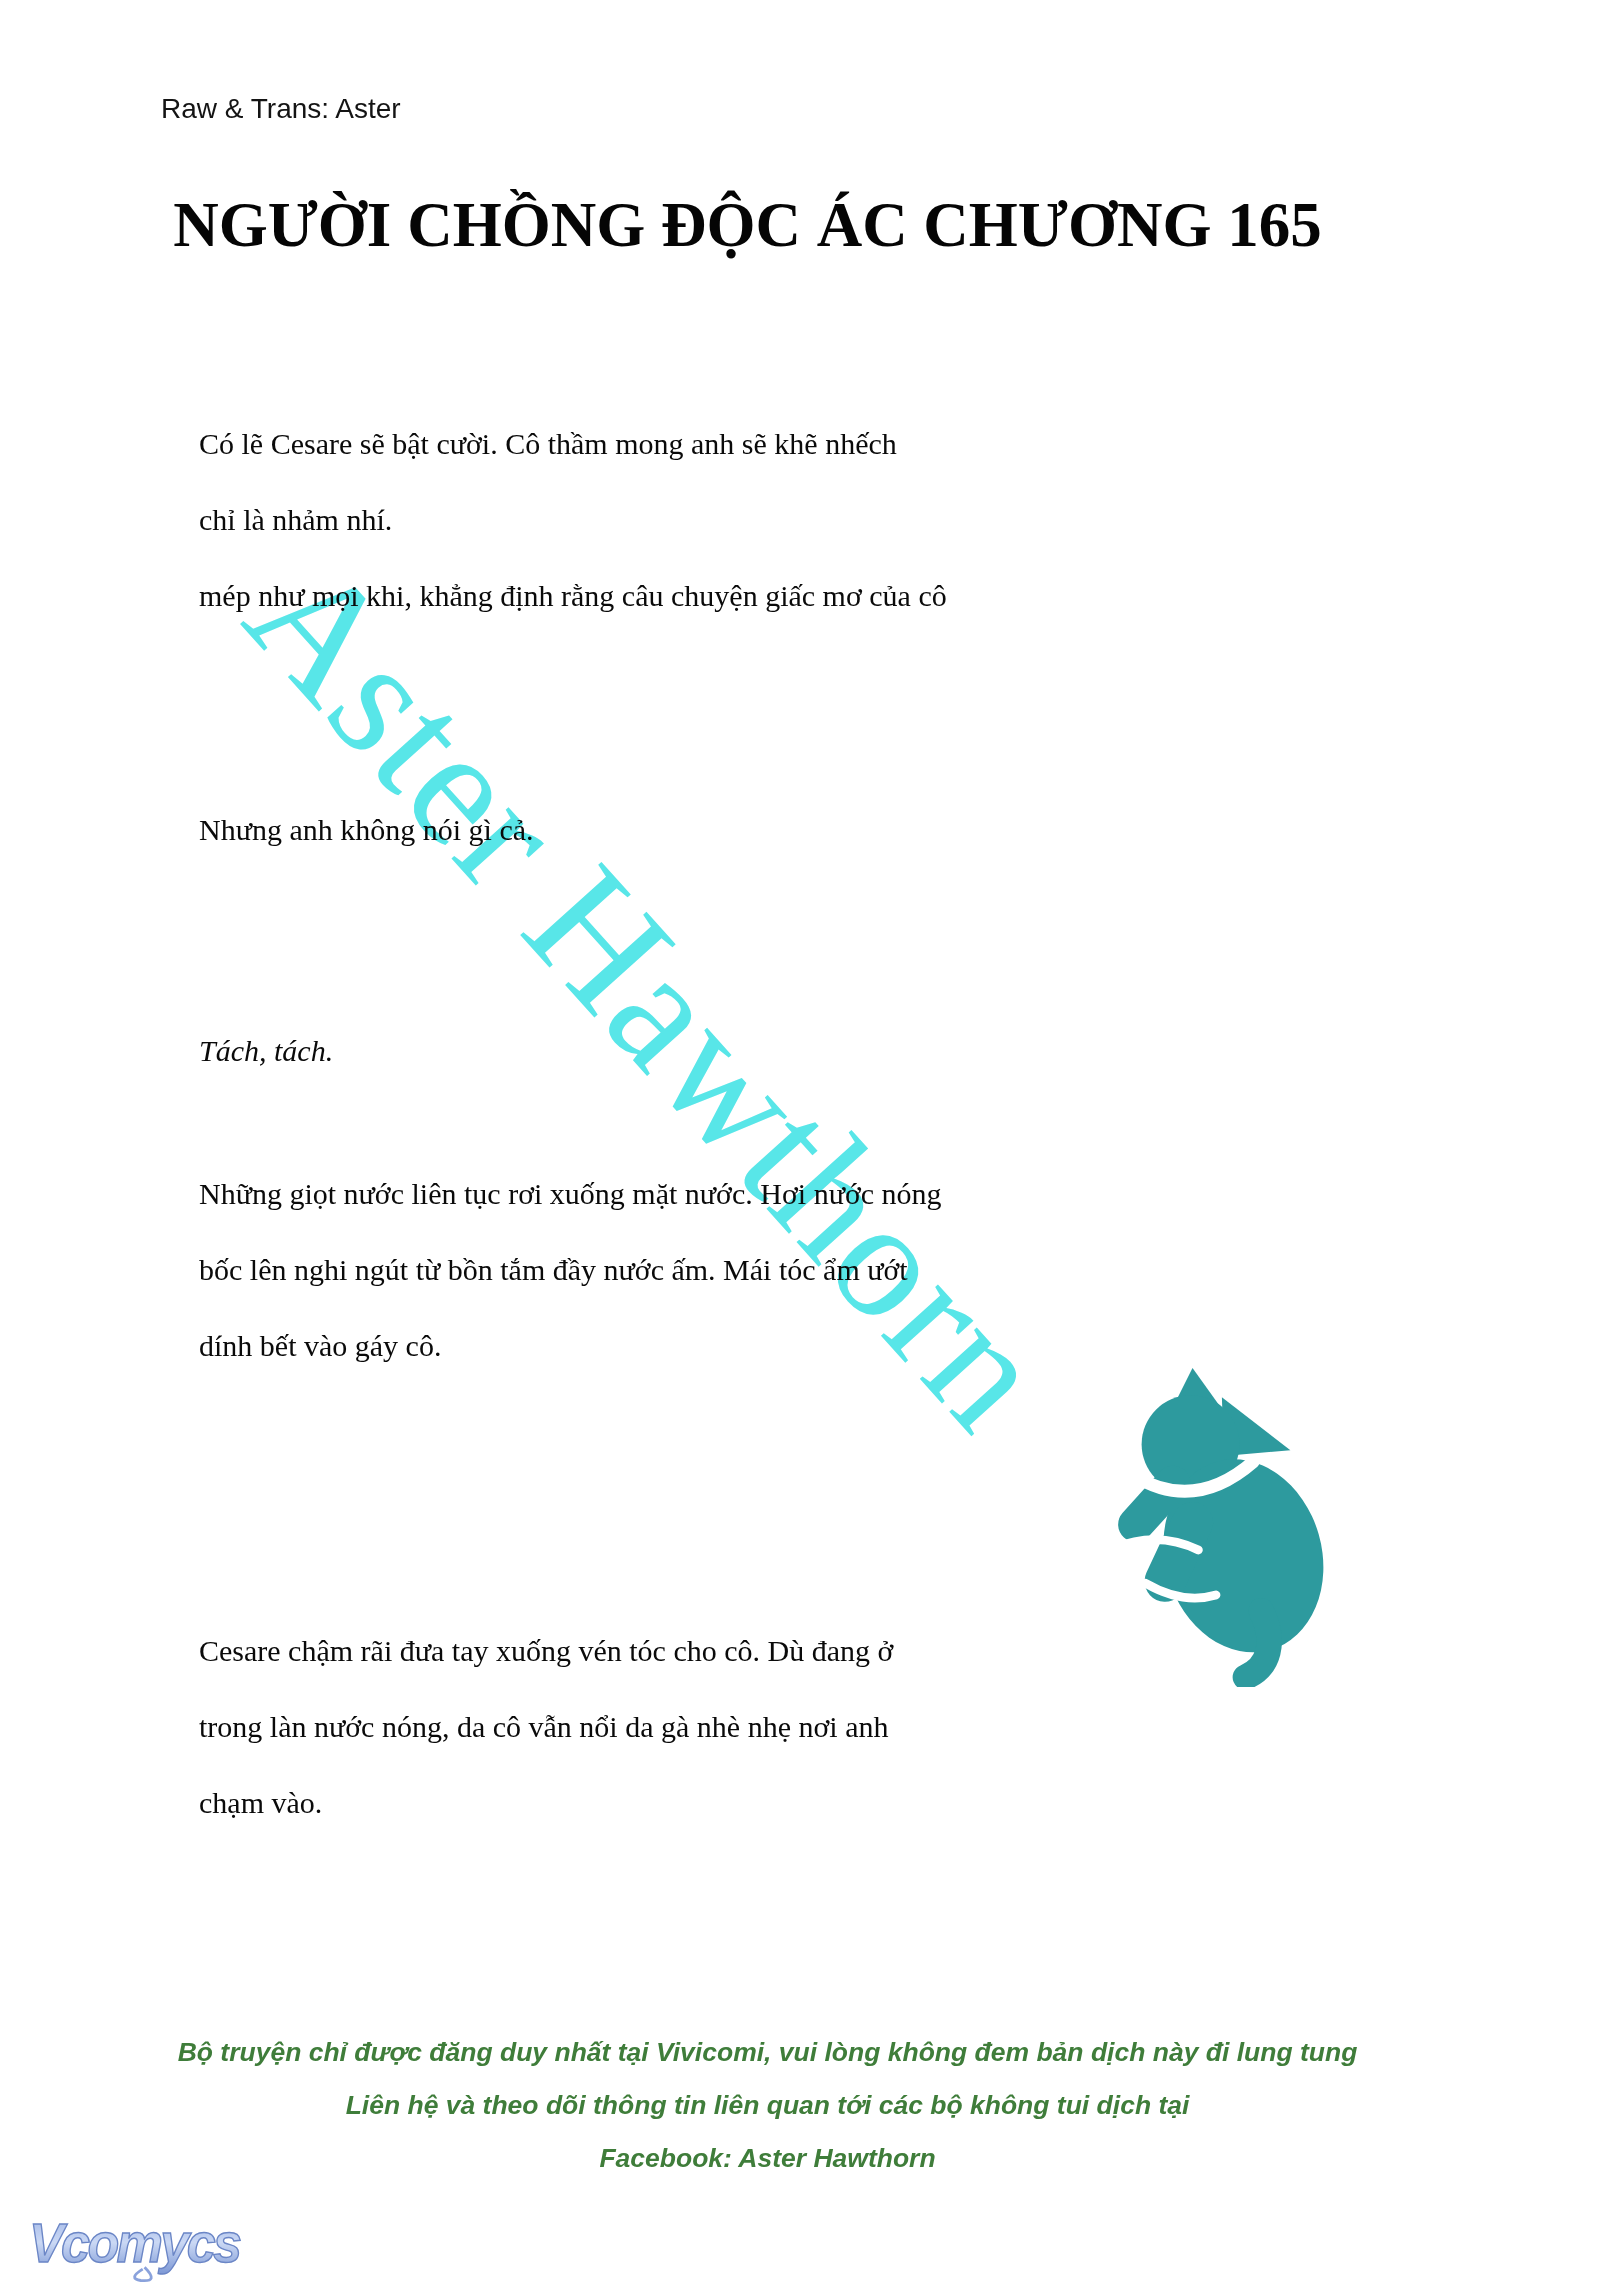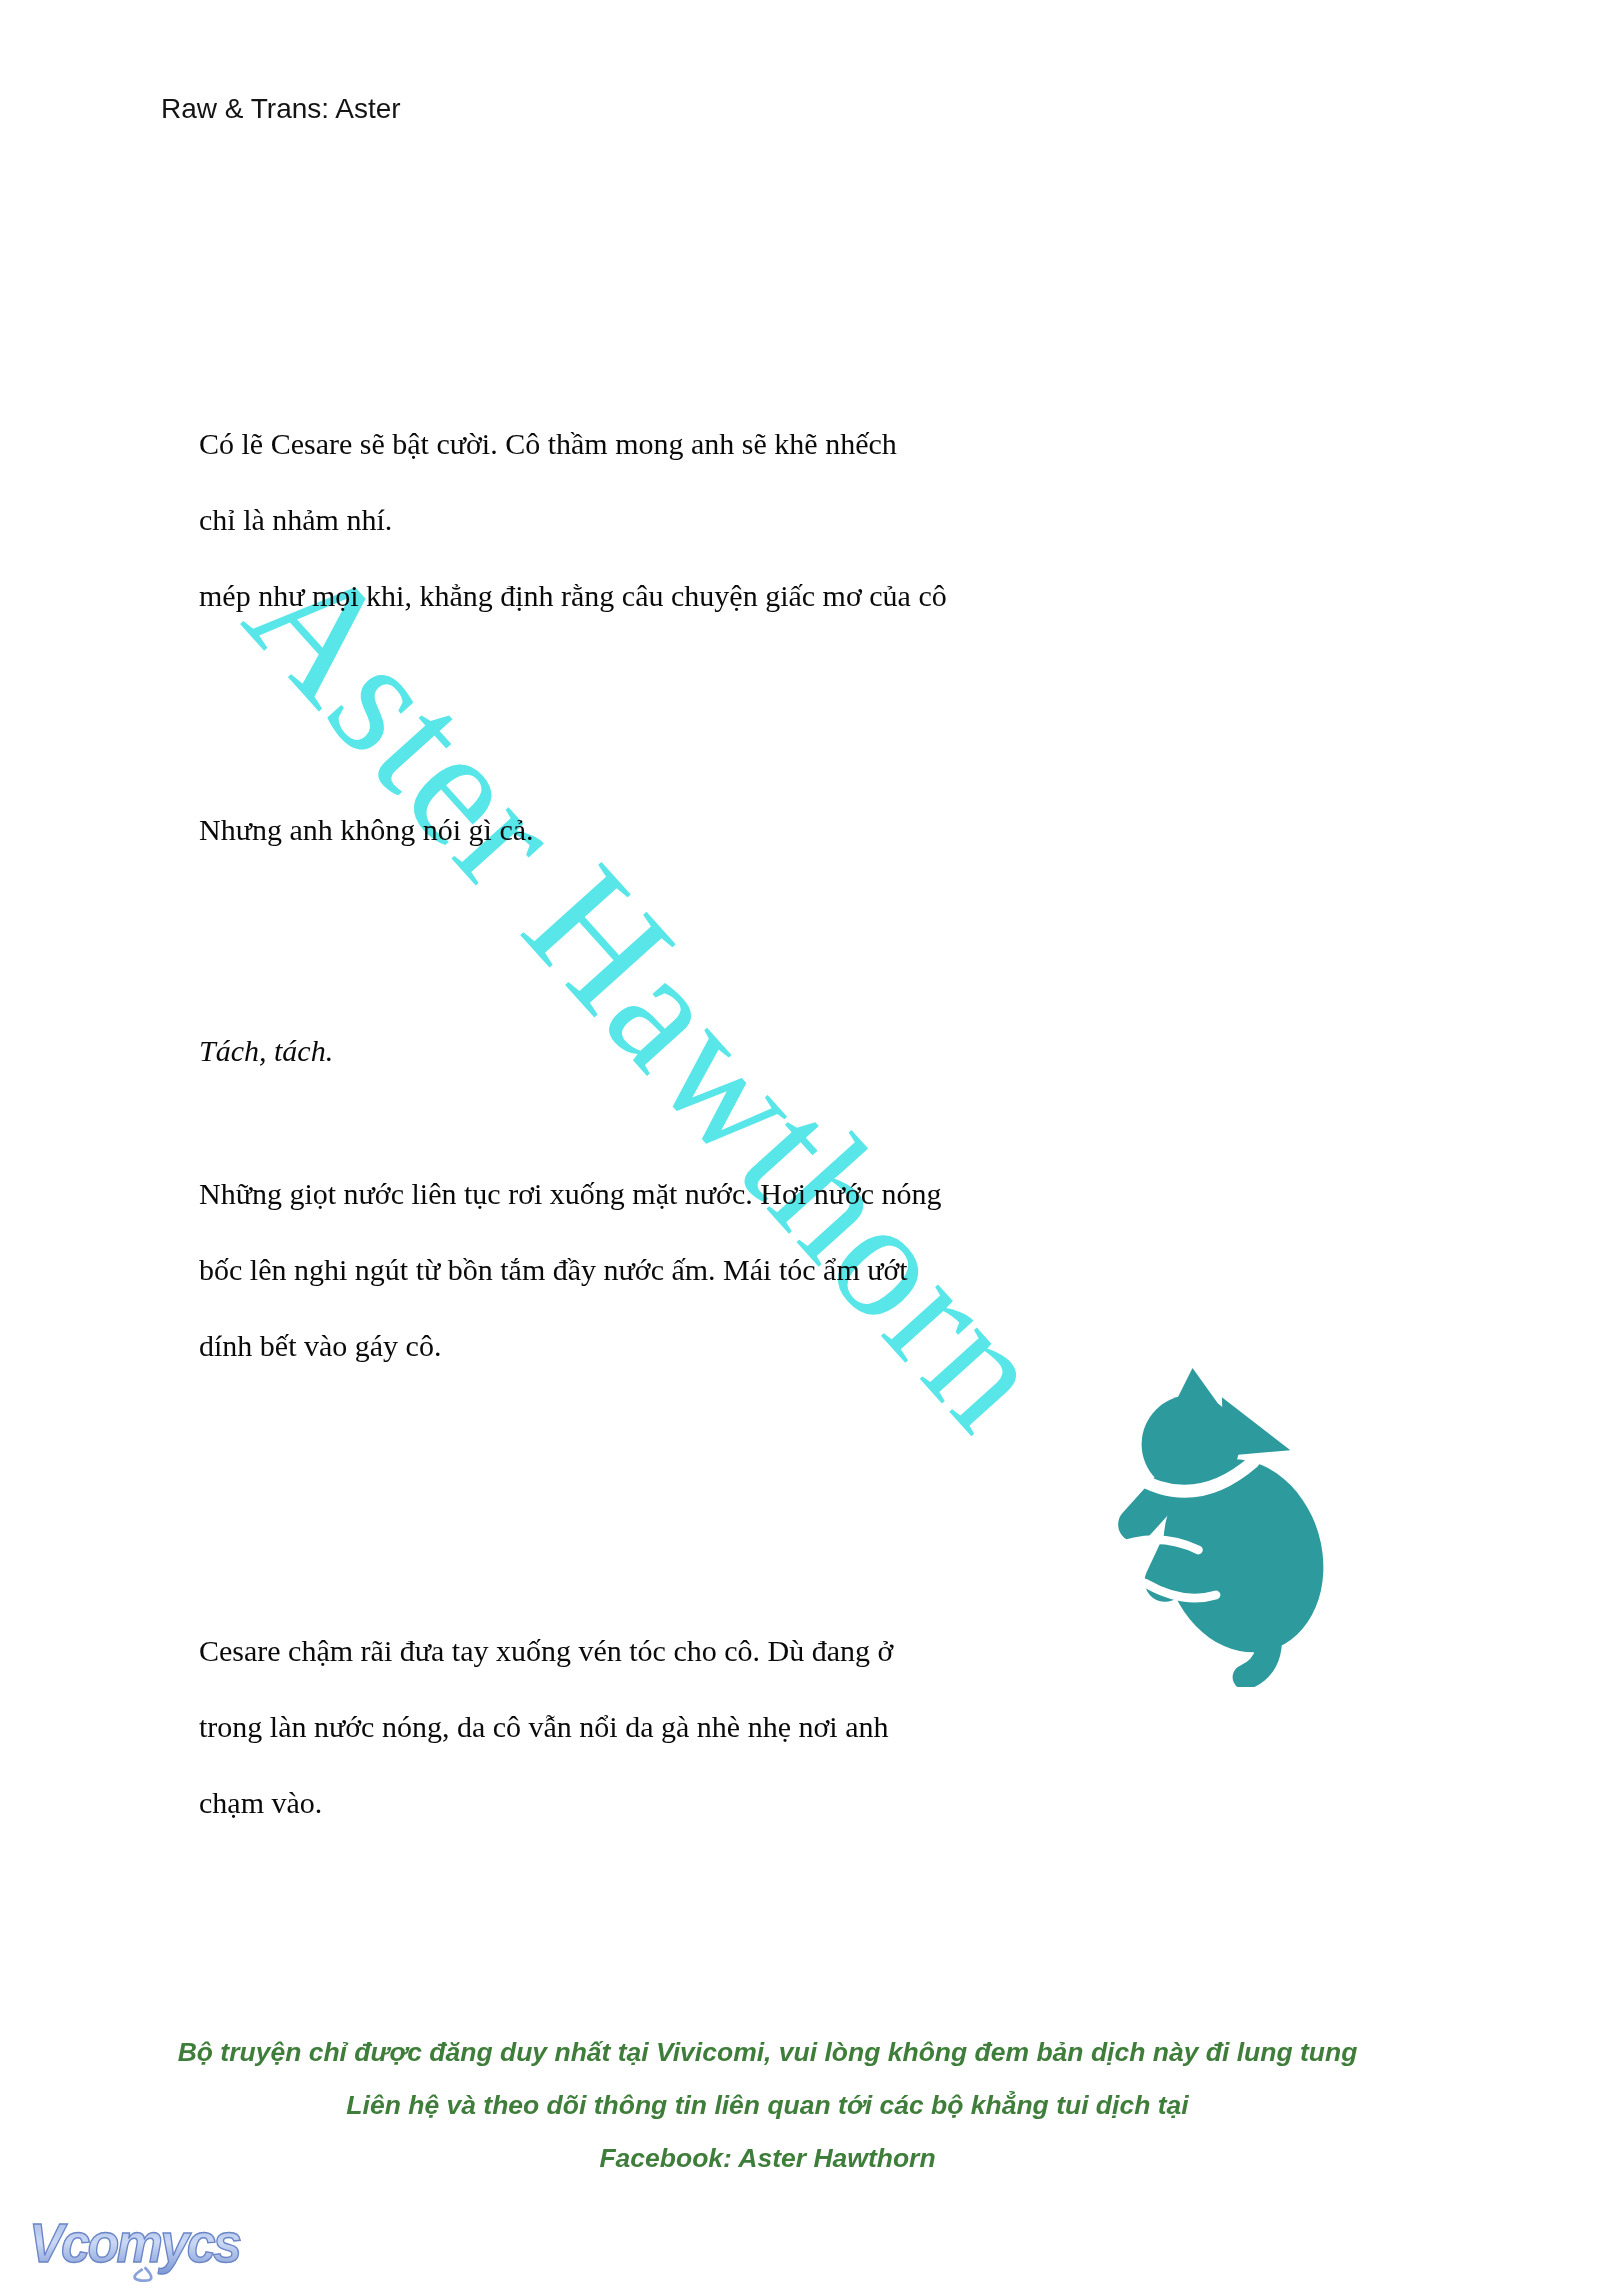--- a/index.html
+++ b/index.html
@@ -23,20 +23,21 @@
                  font-size:26.5px;line-height:53px;color:#3f7d3a;white-space:nowrap;padding-left:40px;}
   .logo{position:absolute;left:21.6px;top:2199px;width:230px;height:90px;z-index:2;}
 </style>
 </head>
 <body>
 
 <div class="page">
 
   <div class="credit">Raw &amp; Trans: Aster</div>
 
+  <h1 class="title">NGƯỜI CHỒNG ĐỘC ÁC CHƯƠNG 165</h1>
 
   <div class="watermark">Aster Hawthorn</div>
 
   <div class="para p1">
     <div class="line">Có lẽ Cesare sẽ bật cười. Cô thầm mong anh sẽ khẽ nhếch</div>
     <div class="line">chỉ là nhảm nhí.</div>
     <div class="line">mép như mọi khi, khẳng định rằng câu chuyện giấc mơ của cô</div>
   </div>
 
   <div class="para p2">
@@ -69,21 +70,21 @@
       <line x1="88" y1="162" x2="60" y2="222" stroke="#2d9a9e" stroke-width="42" stroke-linecap="round"></line>
       <path d="M 158,252 C 174,284 166,310 142,320" fill="none" stroke="#2d9a9e" stroke-width="26" stroke-linecap="round"></path>
     </g>
     <path d="M 28,114 Q 90,152 150,100" stroke="#ffffff" stroke-width="13" fill="none" stroke-linecap="round"></path>
     <path d="M 8,188 Q 52,170 94,190" stroke="#ffffff" stroke-width="9" fill="none" stroke-linecap="round"></path>
     <path d="M 40,224 Q 78,246 112,236" stroke="#ffffff" stroke-width="9" fill="none" stroke-linecap="round"></path>
   </svg>
 
   <div class="footer">
     <div class="fline">Bộ truyện chỉ được đăng duy nhất tại Vivicomi, vui lòng không đem bản dịch này đi lung tung</div>
-    <div class="fline">Liên hệ và theo dõi thông tin liên quan tới các bộ khẳng tui dịch tại</div>
+    <div class="fline">Liên hệ và theo dõi thông tin liên quan tới các bộ không tui dịch tại</div>
     <div class="fline">Facebook: Aster Hawthorn</div>
   </div>
 
   <svg class="logo" viewBox="0 0 240 95" xmlns="http://www.w3.org/2000/svg" aria-hidden="true">
     <defs>
       <linearGradient id="lgrad" x1="0" y1="0" x2="0" y2="1">
         <stop offset="0" stop-color="#9fb5e6"></stop>
         <stop offset="0.5" stop-color="#cad8f4"></stop>
         <stop offset="1" stop-color="#7e99d6"></stop>
       </linearGradient>

